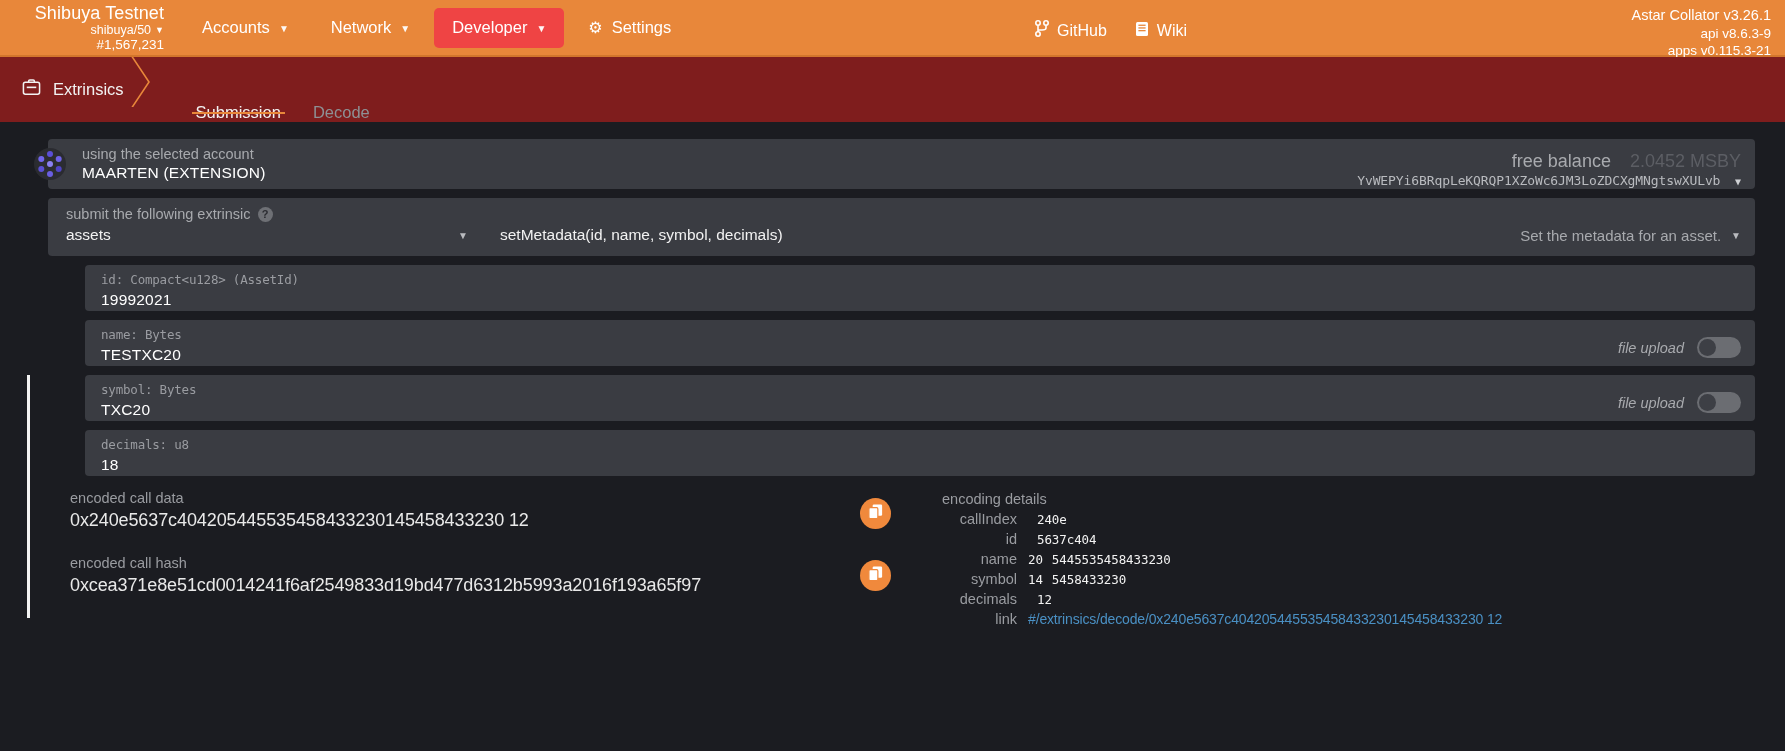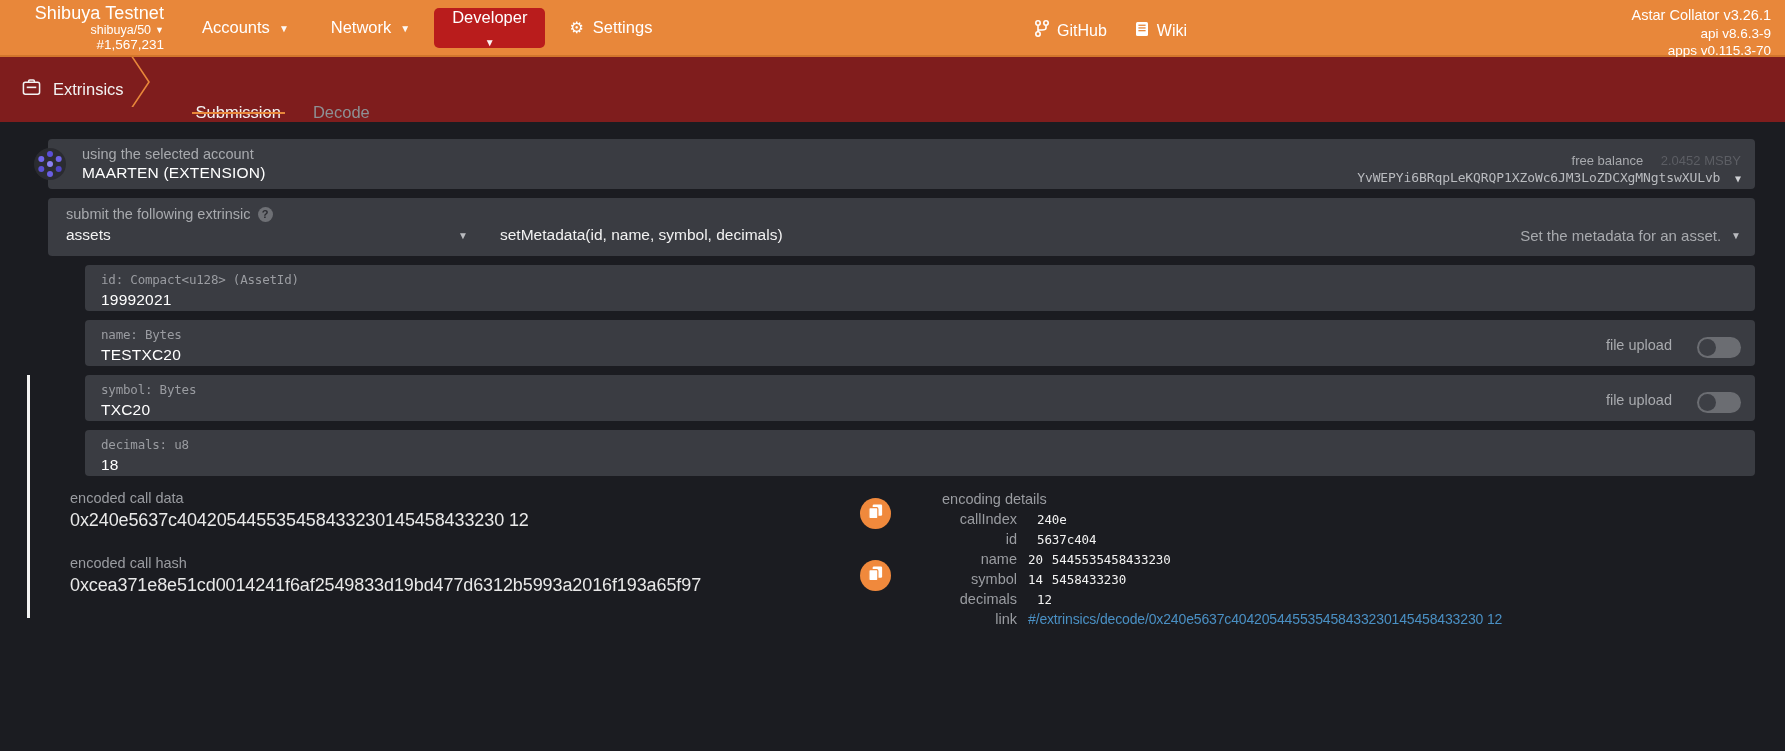--- a/index.html
+++ b/index.html
@@ -34,21 +34,21 @@
   .chain-block-bottom { font-size: 13.5px; }
 
   .navitem {
     display: flex; align-items: center; gap: 9px;
     height: 40px; padding: 0 18px;
     font-size: 16.5px; color: #fff;
     border-radius: 5px;
     margin-left: 6px;
     white-space: nowrap;
   }
-  .navitem.active { background: #b91c1c; flex-direction: column; }
+  .navitem.active { background: #ef4444; }
   .navitem .caret { font-size: 10px; opacity: .95; position: relative; top: 1px; }
   .navitem .gear { font-size: 16px; }
 
   .topbar-right-links {
     position: absolute; left: 1035px; top: 0; height: 61px;
     display: flex; align-items: center; gap: 28px;
   }
   .toplink { display: flex; align-items: center; gap: 8px; font-size: 16px; color: #fff; }
 
   .version-block {
@@ -127,21 +127,21 @@
   .identicon {
     position: absolute; left: -14px; top: 50%;
     transform: translateY(-50%);
     width: 32px; height: 32px; border-radius: 50%;
     background: #2b2c31;
   }
   .identicon svg { display: block; }
   .account-right {
     margin-left: auto; text-align: right; line-height: 1.3;
   }
-  .account-right .bal-row { font-size: 13px; margin-top: 12px; }
+  .account-right .bal-row { font-size: 18px; margin-top: 12px; }
   .account-right .bal-label { color: #a8aaae; }
   .account-right .bal-value { color: #5c5e64; margin-left: 14px; }
   .account-right .addr {
     font-family: "DejaVu Sans Mono", monospace;
     font-size: 13px; color: #b9bbbf; letter-spacing: -0.1px;
   }
   .account-right .addr .caret { font-size: 10px; margin-left: 7px; color: #cfd1d4; }
 
   
   .extr-card {
@@ -185,22 +185,22 @@
   }
   .param-left { flex: 1 1 auto; }
   .param-type {
     font-family: "DejaVu Sans Mono", monospace;
     font-size: 12.5px; color: #9a9ca1; letter-spacing: -.2px;
   }
   .param-value {
     font-size: 15.5px; color: #fff; margin-top: 4px; letter-spacing: .2px;
   }
   .upload-group {
-    display: flex; align-items: flex-start; gap: 25px;
-    align-self: center; margin-top: 2px;
+    display: flex; align-items: center; gap: 13px;
+    align-self: center; margin-top: 2px; font-style: italic;
   }
   .upload-label { font-size: 14.5px; color: #a8aaae; }
   .toggle {
     width: 44px; height: 21px; border-radius: 11px;
     background: #6b6d72; position: relative;
   }
   .toggle .knob {
     position: absolute; left: 2px; top: 2px;
     width: 17px; height: 17px; border-radius: 50%;
     background: #3d3f45;
@@ -298,21 +298,21 @@
           <rect x="3.4" y="9" width="7.2" height="1.3" fill="#e8873a"></rect>
         </svg>
       </span>
       <span>Wiki</span>
     </div>
   </div>
 
   <div class="version-block">
     <div class="v1">Astar Collator v3.26.1</div>
     <div>api v8.6.3-9</div>
-    <div>apps v0.115.3-70</div>
+    <div>apps v0.115.3-21</div>
   </div>
 </div>
 
 <div class="subheader">
   <div class="sub-section">
     <span>
       <svg width="19" height="19" viewBox="0 0 20 20">
         <rect x="1.5" y="4.5" width="17" height="12.5" rx="2" fill="none" stroke="#f2f2f2" stroke-width="1.6"></rect>
         <path d="M7 4.5 V3.2 Q7 2 8.2 2 h3.6 Q13 2 13 3.2 V4.5" fill="none" stroke="#f2f2f2" stroke-width="1.6"></path>
         <rect x="5" y="9" width="10" height="1.7" fill="#f2f2f2"></rect>

